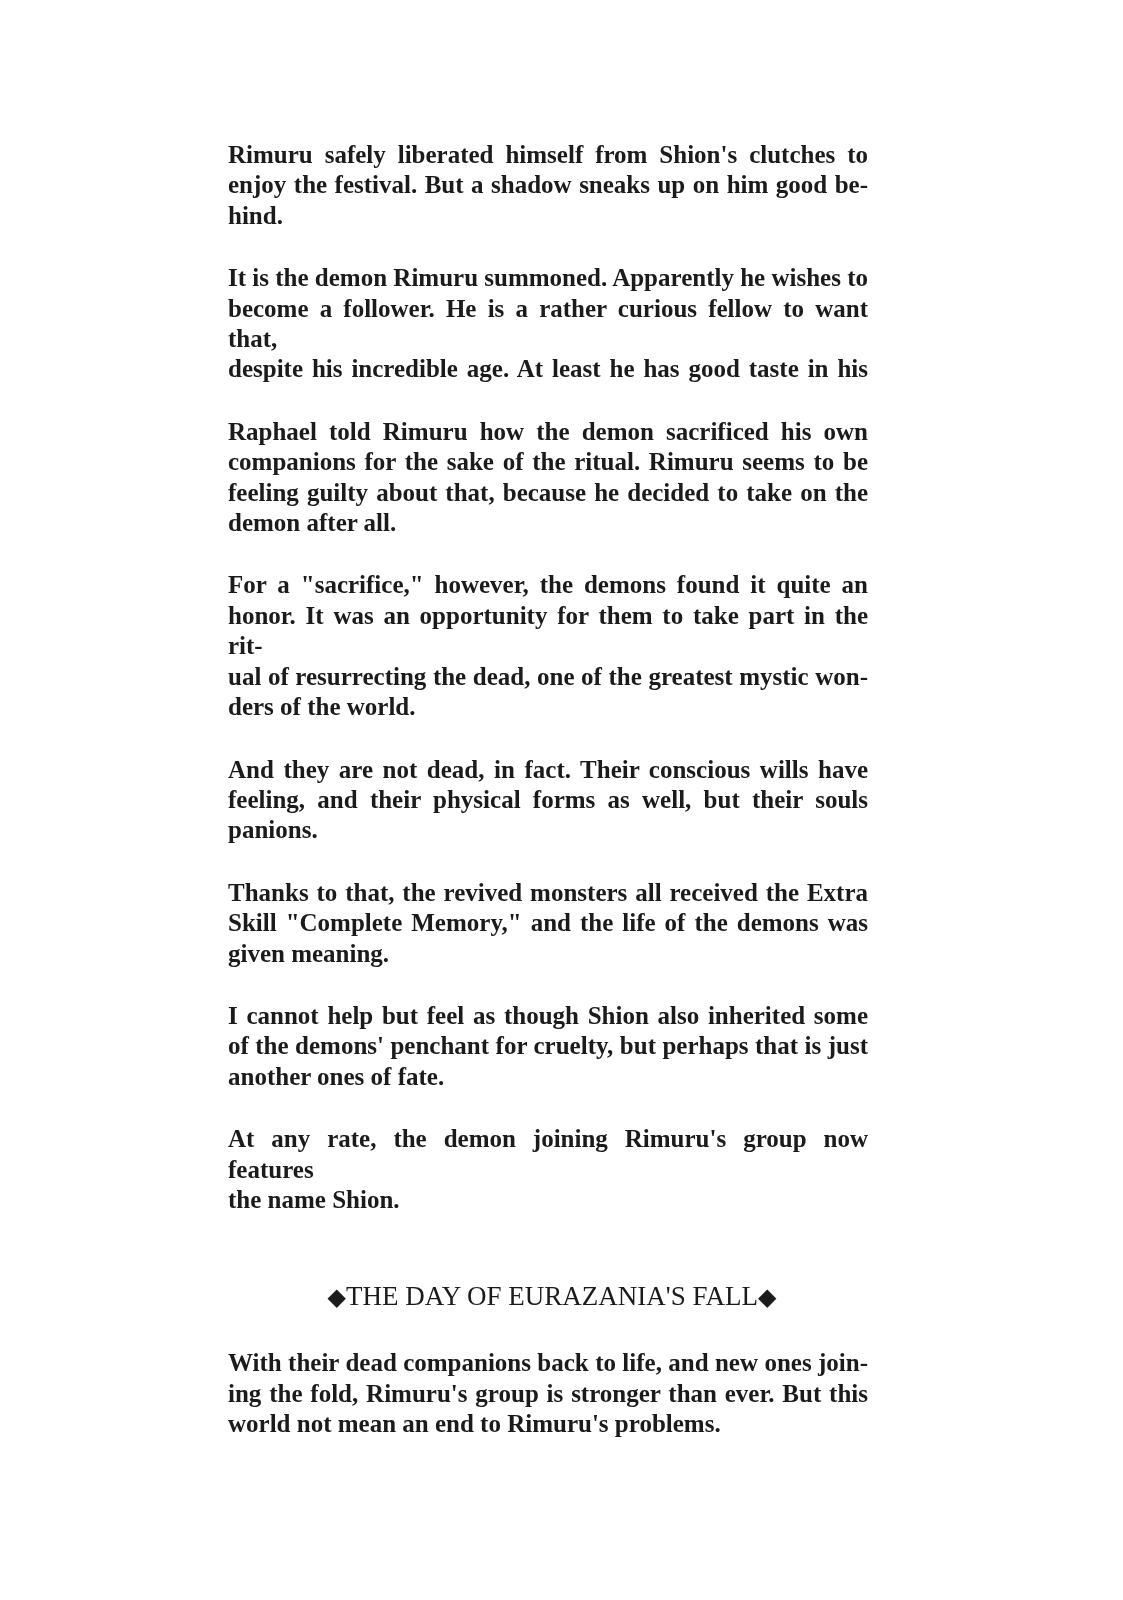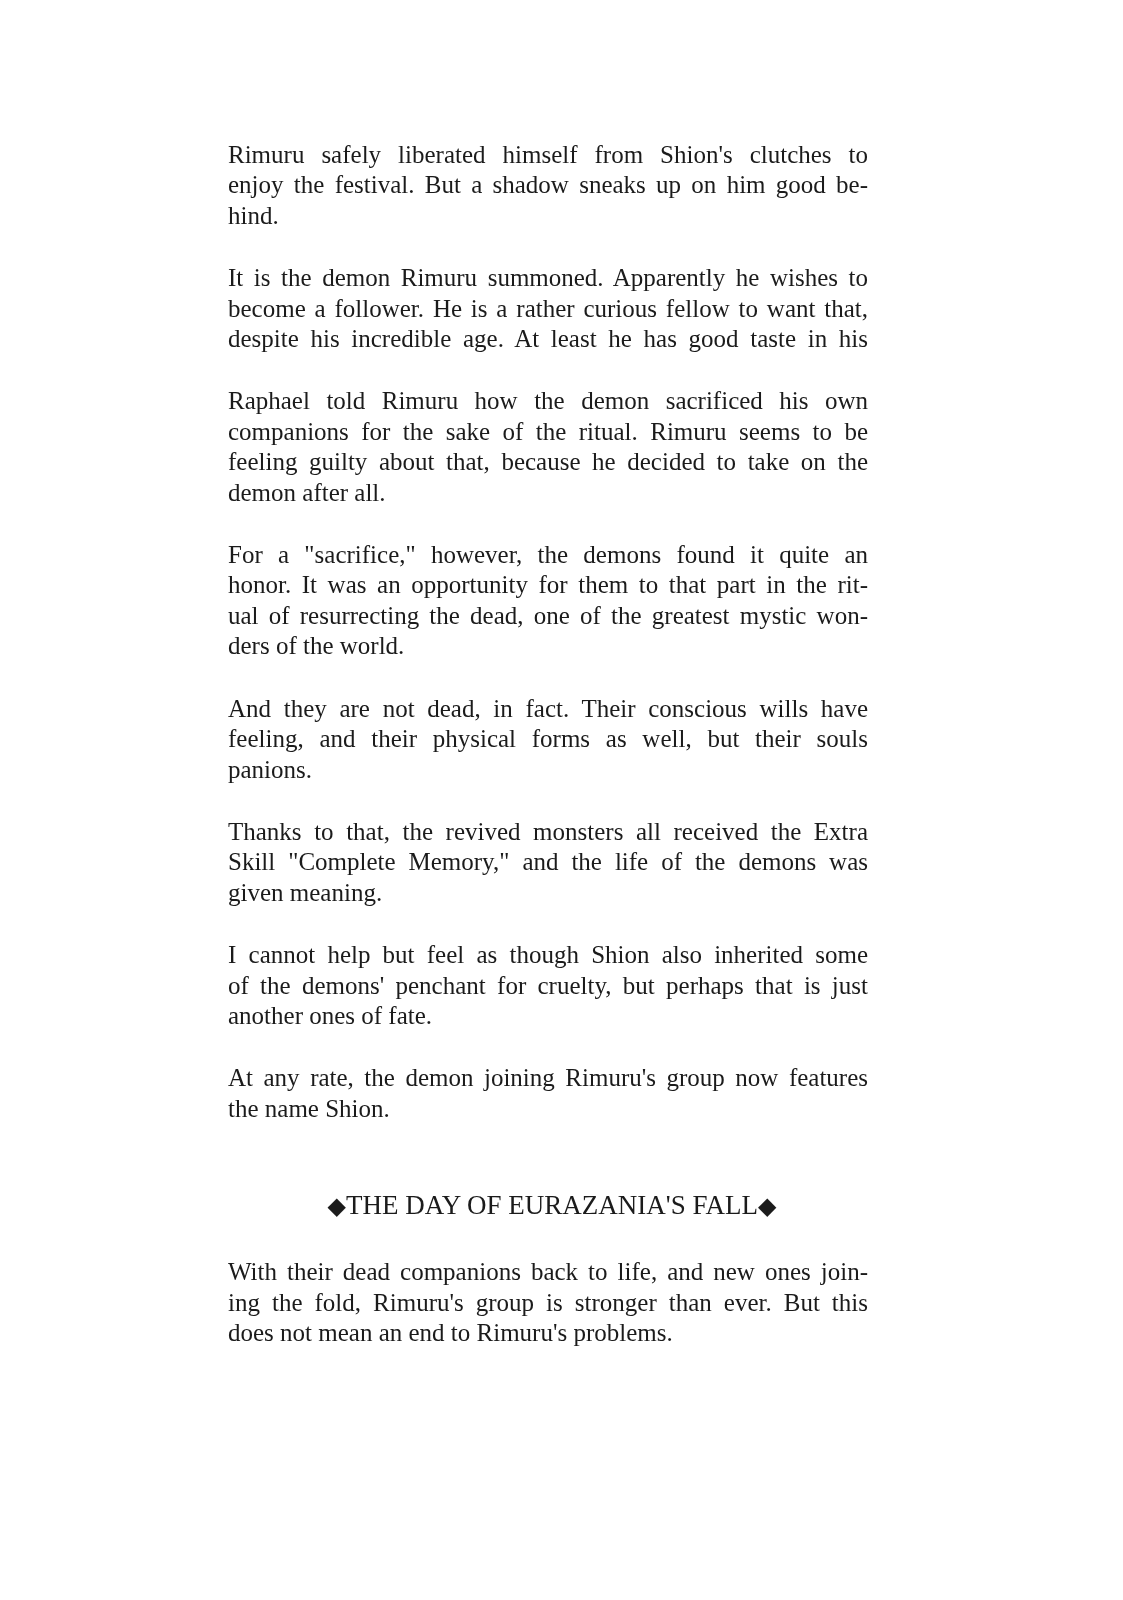--- a/index.html
+++ b/index.html
@@ -19,20 +19,21 @@
   .text-column {
     position: absolute;
     left: 228px;
     top: 140px;
     width: 648px;
   }
   .para {
     margin: 0 8px 32px 0;
     font-size: 25px;
     line-height: 30.4px;
+    font-weight: bold;
   }
   .para:last-child {
     margin-bottom: 0;
   }
   .ln {
     display: block;
     text-align: justify;
     text-align-last: justify;
   }
   .ln.final {
@@ -72,21 +73,21 @@
 
     <p class="para">
       <span class="ln">Raphael told Rimuru how the demon sacrificed his own</span>
       <span class="ln">companions for the sake of the ritual. Rimuru seems to be</span>
       <span class="ln">feeling guilty about that, because he decided to take on the</span>
       <span class="ln final">demon after all.</span>
     </p>
 
     <p class="para">
       <span class="ln">For a "sacrifice," however, the demons found it quite an</span>
-      <span class="ln">honor. It was an opportunity for them to that part in the rit-</span>
+      <span class="ln">honor. It was an opportunity for them to take part in the rit-</span>
       <span class="ln">ual of resurrecting the dead, one of the greatest mystic won-</span>
       <span class="ln final">ders of the world.</span>
     </p>
 
     <p class="para">
       <span class="ln">And they are not dead, in fact. Their conscious wills have</span>
       <span class="ln">feeling, and their physical forms as well, but their souls</span>
       <span class="ln final">panions.</span>
     </p>
 
@@ -107,17 +108,17 @@
       <span class="ln final">the name Shion.</span>
     </p>
 
     <h2 class="section-heading">
       <span class="decor">◆</span><span>THE DAY OF EURAZANIA'S FALL</span><span class="decor">◆</span>
     </h2>
 
     <p class="para">
       <span class="ln">With their dead companions back to life, and new ones join-</span>
       <span class="ln">ing the fold, Rimuru's group is stronger than ever. But this</span>
-      <span class="ln final">does not mean an end to Rimuru's problems.</span>
+      <span class="ln final">world not mean an end to Rimuru's problems.</span>
     </p>
 
   </div>
 </div>
 
 </body></html>

